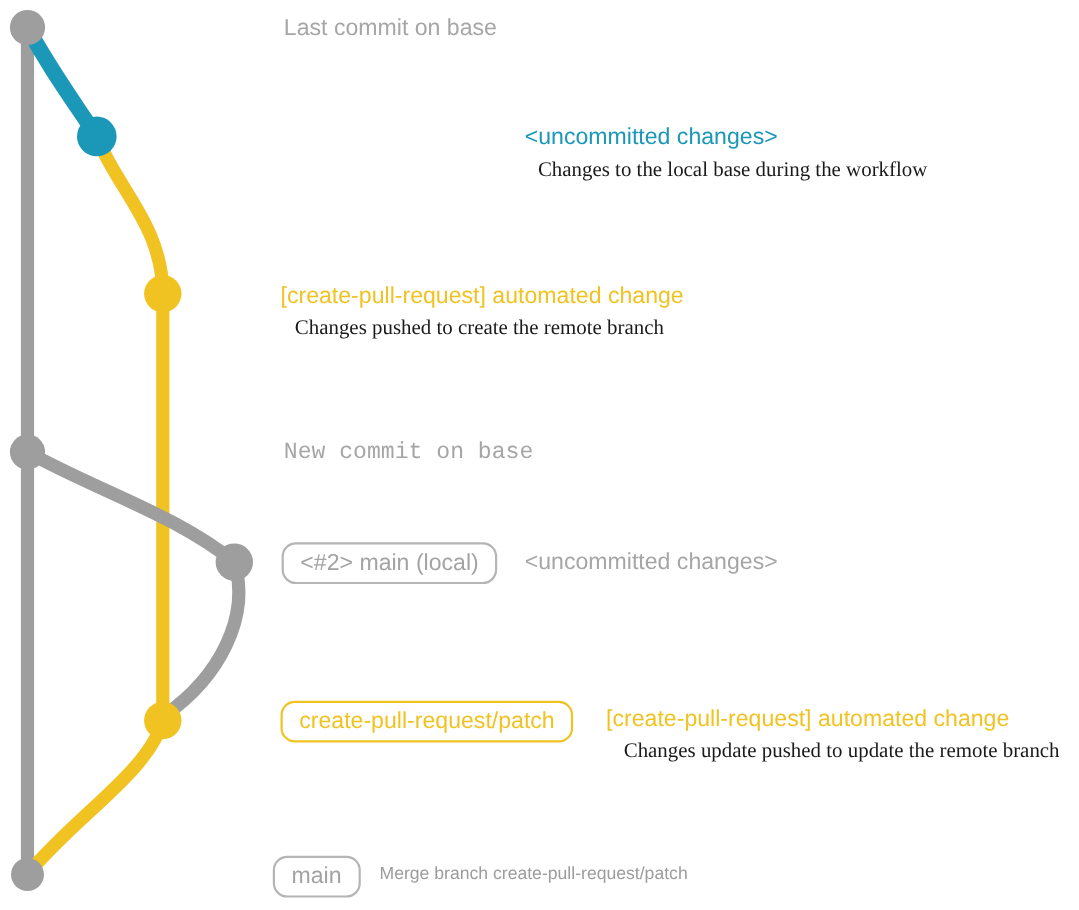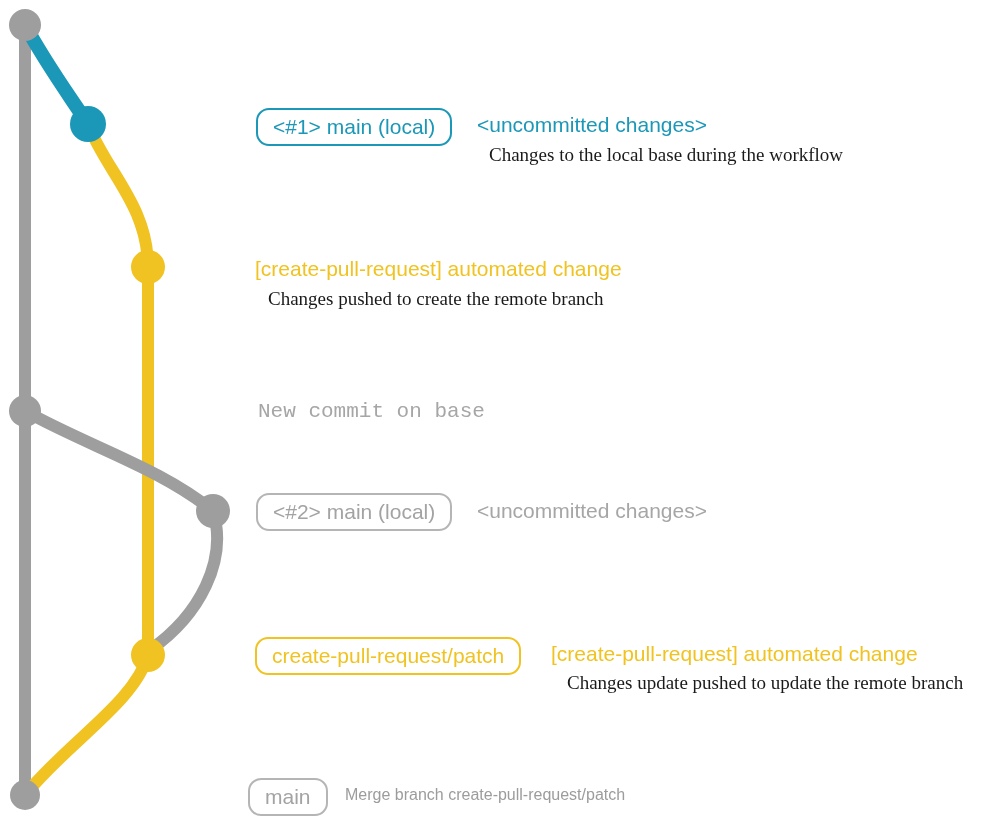--- a/index.html
+++ b/index.html
@@ -72,22 +72,22 @@
 
     <circle cx="25" cy="25" r="16" fill="#9e9e9e"></circle>
     <circle cx="88" cy="124" r="18" fill="#1b97b8"></circle>
     <circle cx="148" cy="267" r="17" fill="#f0c322"></circle>
     <circle cx="25" cy="411" r="16" fill="#9e9e9e"></circle>
     <circle cx="213" cy="511" r="17" fill="#9e9e9e"></circle>
     <circle cx="148" cy="655" r="17" fill="#f0c322"></circle>
     <circle cx="25" cy="795" r="15" fill="#9e9e9e"></circle>
   </svg>
 
+  <div class="abs muted-title" style="left:258px; top:14px;">Last commit on base</div>
 
-  <span class="abs badge blue" style="left:256px; top:108px;">&lt;#1&gt; main (local)</span>
   <div class="abs headline blue" style="left:477px; top:113px;">&lt;uncommitted changes&gt;</div>
   <div class="abs caption" style="left:489px; top:144px;">Changes to the local base during the workflow</div>
 
   <div class="abs headline yellow" style="left:255px; top:257px;">[create-pull-request] automated change</div>
   <div class="abs caption" style="left:268px; top:288px;">Changes pushed to create the remote branch</div>
 
   <div class="abs muted-title" style="left:258px; top:400px;font-family:Liberation Mono, monospace;">New commit on base</div>
 
   <span class="abs badge gray" style="left:256px; top:493px;">&lt;#2&gt; main (local)</span>
   <div class="abs headline gray" style="left:477px; top:499px;">&lt;uncommitted changes&gt;</div>

